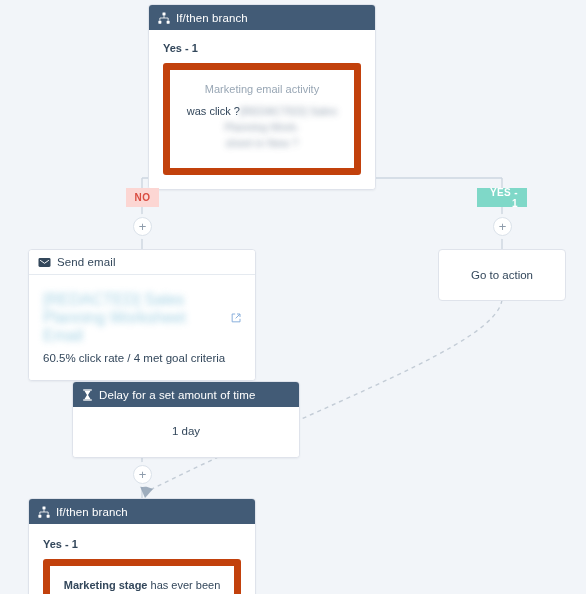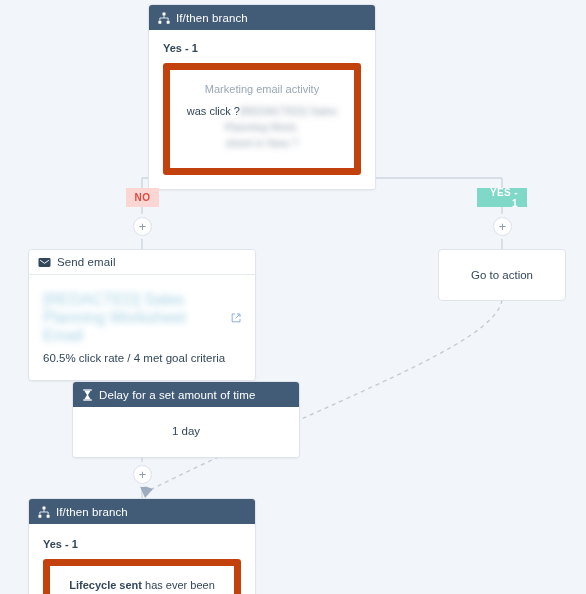--- a/index.html
+++ b/index.html
@@ -280,20 +280,20 @@
           <rect x="11.5" y="11.5" width="4" height="4" rx="0.6"></rect>
           <path d="M8 4.5 L8 8 M2.5 11.5 L2.5 8 L13.5 8 L13.5 11.5" stroke="#ffffff" stroke-width="1.1" fill="none"></path>
         </svg>
       </span>
       <span>If/then branch</span>
     </div>
     <div class="node-body" style="padding:14px 14px 0;">
       <div class="branch-label">Yes - 1</div>
       <div class="cond-box" style="padding:12px 10px 10px; text-align:center;">
         <div class="cond-line">
-          <span class="lc-strong">Lifecycle sent</span><span> has ever been any of</span>
+          <span class="lc-strong">Marketing stage</span><span> has ever been any of</span>
         </div>
 
       </div>
     </div>
   </div>
 
 </div>
 
 </body></html>

